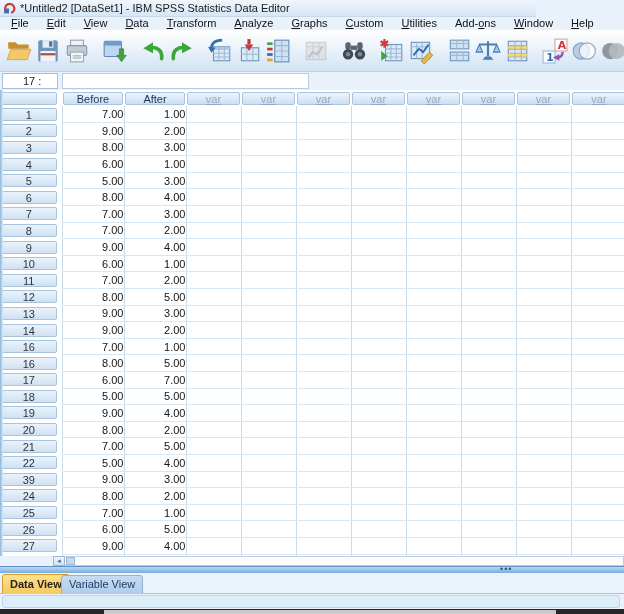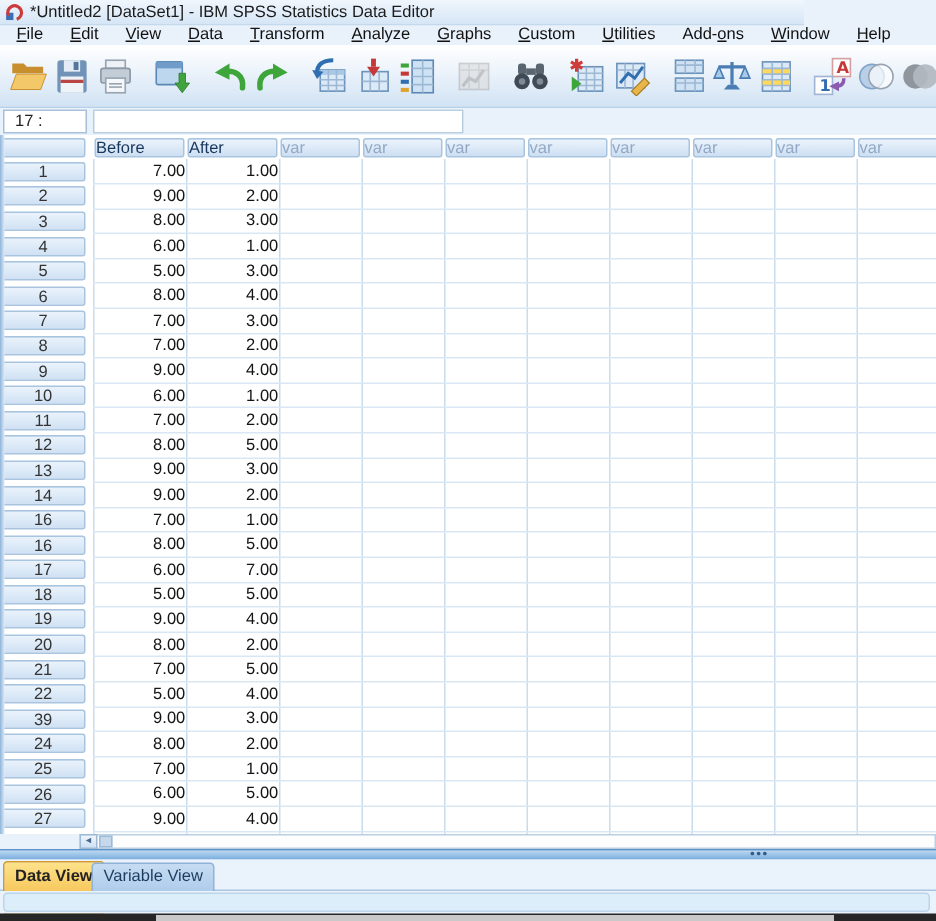--- a/index.html
+++ b/index.html
@@ -23,38 +23,38 @@
     display:flex; align-items:center; padding-left:4px; }
   .tbtn { width:29px; height:32px; display:flex; align-items:center; justify-content:center;
     border-radius:3px; flex:0 0 auto; }
   .tbtn.gap { margin-left:9px; }
   .tbtn svg { display:block; }
   .tbtn.disabled { opacity:.55; filter:grayscale(1); }
 
   
   .cellrefbar { position:absolute; top:72px; left:0; width:624px; height:18px; background:#e9f1fa; }
   .refbox { position:absolute; left:2px; top:1px; width:56px; height:16px; background:#fff;
-    border:1px solid #a6c0dc; line-height:14px; padding-left:7px; color:#222; }
+    border:1px solid #a6c0dc; line-height:14px; padding-left:20px; color:#222; }
   .editbox { position:absolute; left:62px; top:1px; width:247px; height:16px; background:#fff;
     border:1px solid #b7cde2; line-height:14px; padding-left:3px; }
 
   
   .grid-viewport { position:absolute; top:90px; left:0; width:624px; height:466px;
     overflow:hidden; background:#fff; }
   .leftframe { position:absolute; top:90px; left:0; width:3px; height:466px;
     background:linear-gradient(to right,#8fb4d9,#dcebf8); z-index:5; }
   table.grid { border-collapse:collapse; table-layout:fixed; width:627px; }
   table.grid tr { height:16.6px; }
   table.grid tr.head { height:16px; }
   table.grid th, table.grid td { padding:0; vertical-align:middle; overflow:hidden; white-space:nowrap; }
-  .hbtn { margin:1px 1px 1px 1px; height:13px; line-height:13px; text-align:left;
+  .hbtn { margin:1px 1px 1px 1px; height:13px; line-height:13px; text-align:center;
     background:linear-gradient(#ecf4fc,#cddff2); border:1px solid #a9c4de; border-radius:2px;
     color:#17365d; font-weight:normal; }
   .hbtn.corner { margin-right:5px; }
-  .hbtn.varhead { color:#92a8c6; }
+  .hbtn.varhead { color:#92a8c6;text-decoration:underline; }
   .rowbtn { margin:1px 5px 1px 1px; height:13px; line-height:13px; text-align:center;
     background:linear-gradient(#eaf3fc,#d0e1f3); border:1px solid #a9c4de; border-radius:2px; color:#333; }
   td.val { border-right:1px solid #c9dcee; border-bottom:1px solid #d9e7f4;
     text-align:right; padding-right:4px; color:#141414; background:#fff; }
   td.val.first { border-left:1px solid #c9dcee; }
 
   
   .hscroll { position:absolute; top:556px; left:0; width:624px; height:10px; background:#e9f1fa; }
   .hscroll .track { position:absolute; left:53px; top:0; width:571px; height:10px;
     background:#fdfdfd; border:1px solid #b9cfe4; }

